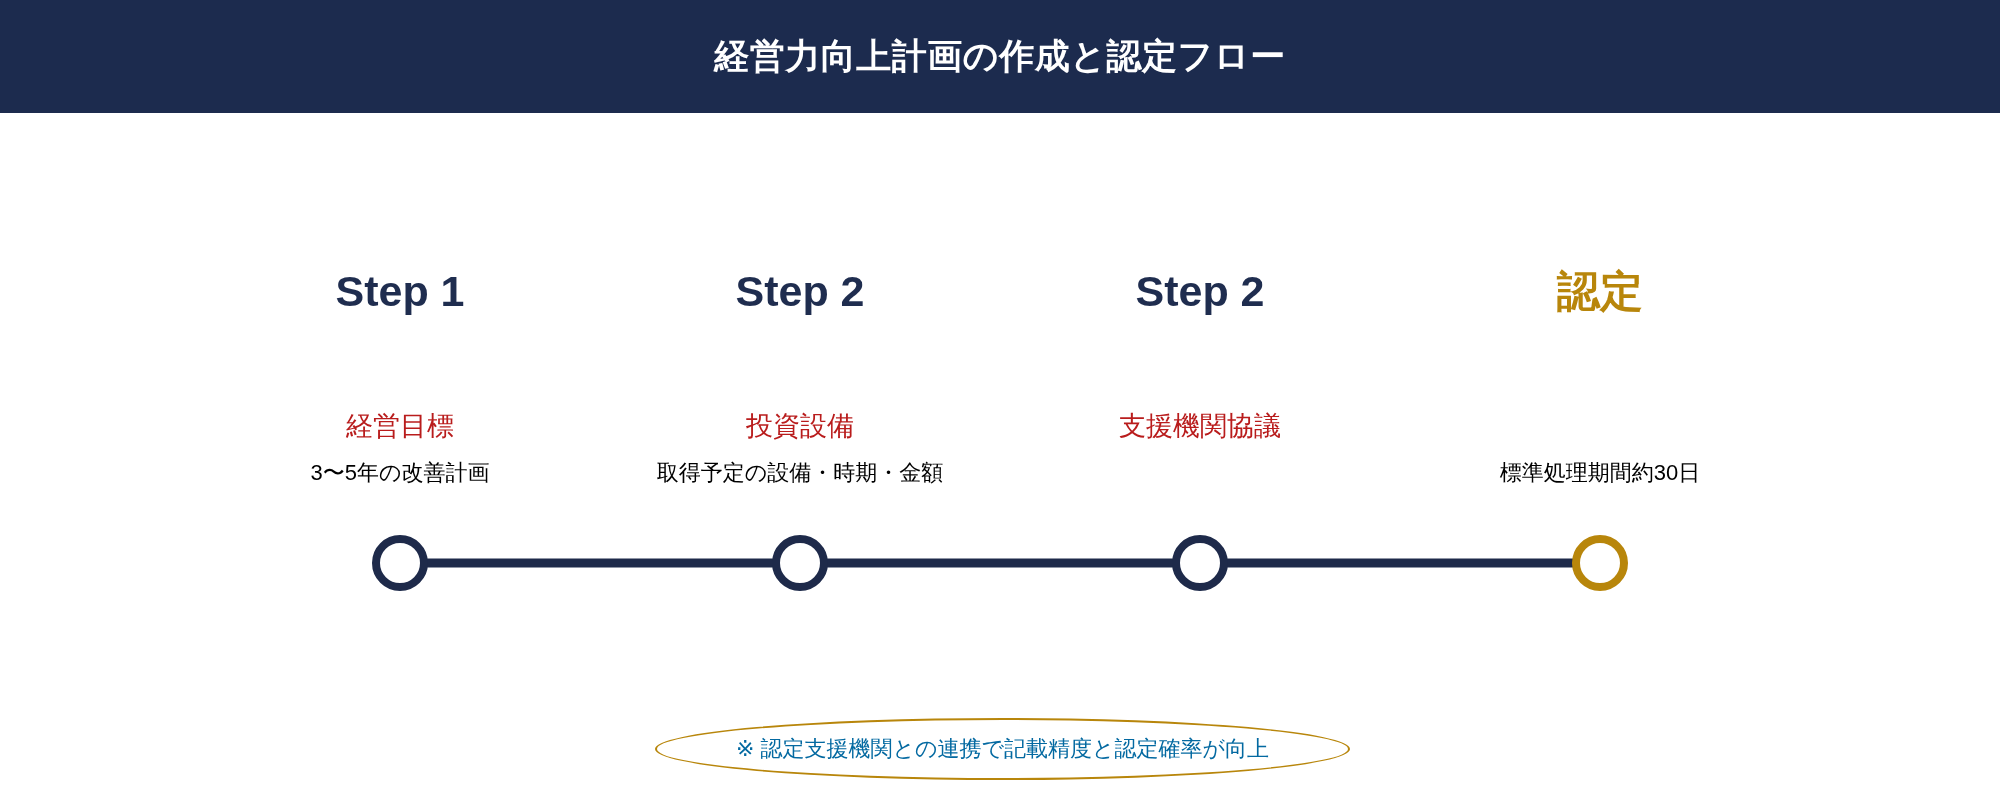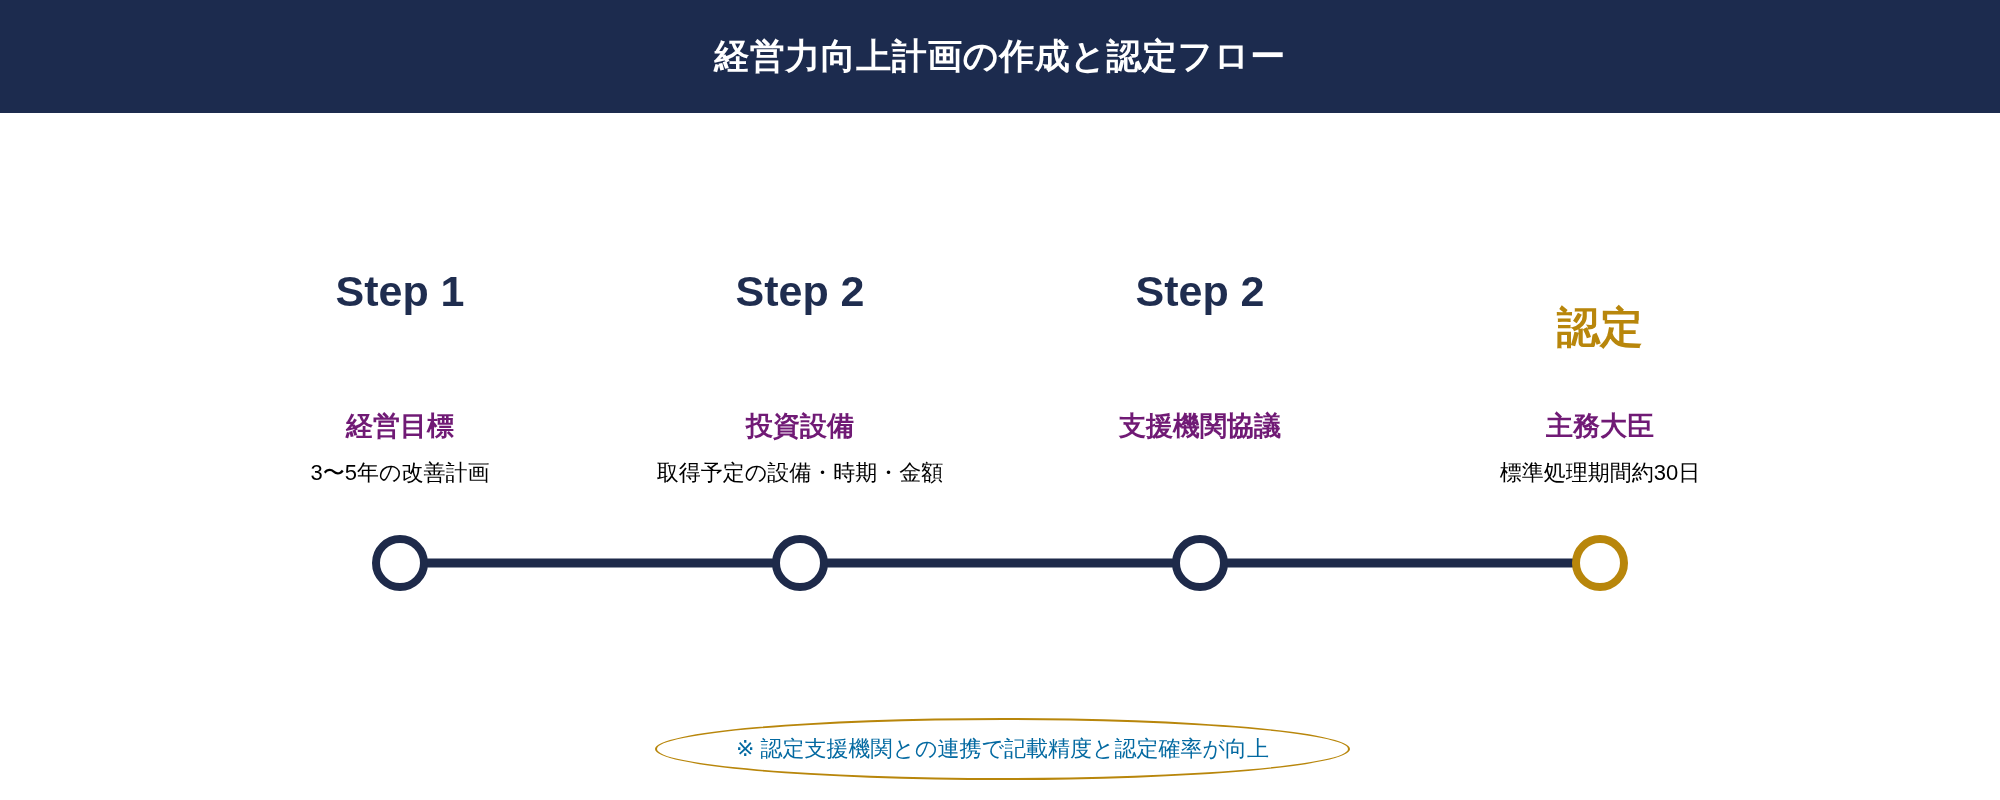--- a/index.html
+++ b/index.html
@@ -85,21 +85,20 @@
     top: 155px;
     width: 100%;
     font-size: 43px;
     font-weight: bold;
     color: #1f2d4f;
     line-height: 1.1;
     white-space: nowrap;
   }
   .step.is-final .step-index {
     color: #b8860b;
-    margin-top: 36px;
   }
 
   .step-node {
     position: absolute;
     left: 50%;
     top: 450px;
     width: 56px;
     height: 56px;
     margin-left: -28px;
     margin-top: -28px;
@@ -112,22 +111,22 @@
   .step.is-final .step-node {
     border-color: #b8860b;
   }
 
   .step-title {
     position: absolute;
     left: 0;
     top: 297px;
     width: 100%;
     font-size: 27px;
-    font-weight: bold;
-    color: #701a75;
+    font-weight: normal;
+    color: #b91c1c;
     line-height: 1.2;
     white-space: nowrap;
   }
 
   .step-desc {
     position: absolute;
     left: 50%;
     top: 344px;
     width: 290px;
     margin-left: -145px;
@@ -200,21 +199,20 @@
 
       <div class="step" style="left:1200px;">
         <div class="step-index">Step 2</div>
         <div class="step-node"></div>
         <div class="step-title">支援機関協議</div>
       </div>
 
       <div class="step is-final" style="left:1600px;">
         <div class="step-index">認定</div>
         <div class="step-node"></div>
-        <div class="step-title">主務大臣</div>
         <div class="step-desc">標準処理期間約30日</div>
       </div>
 
     </div>
   </div>
 
   <div class="footnote">
     <div class="footnote-ellipse"></div>
     <div class="footnote-text">※ 認定支援機関との連携で記載精度と認定確率が向上</div>
   </div>

